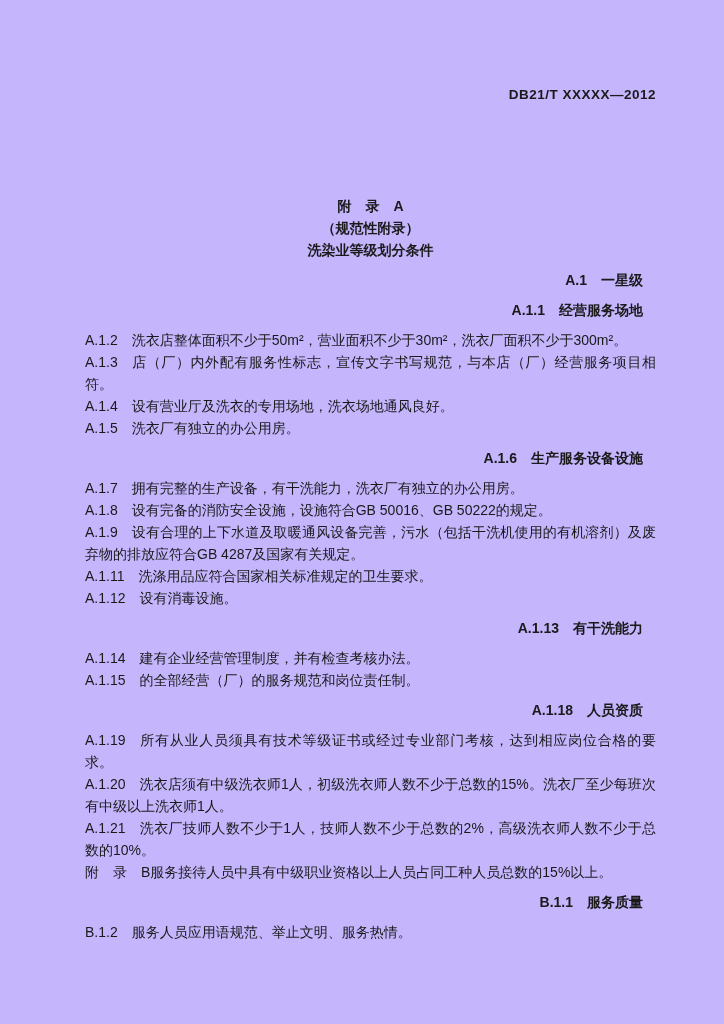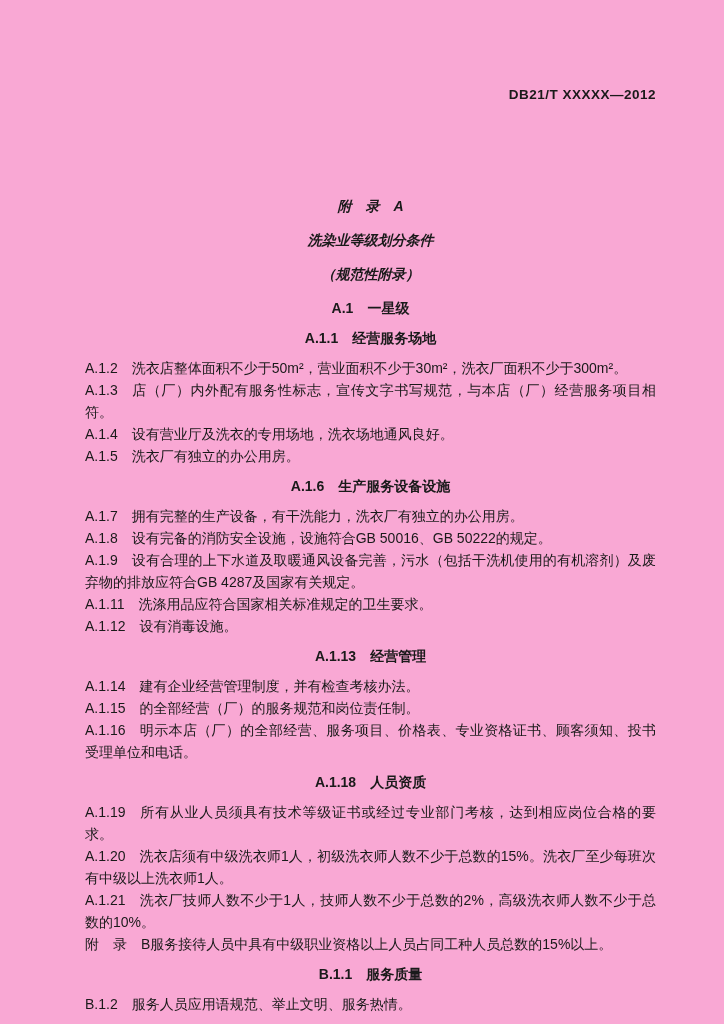--- a/index.html
+++ b/index.html
@@ -5,21 +5,21 @@
   html, body {
     margin: 0;
     padding: 0;
     background: #ffffff;
   }
   .page {
     position: relative;
     width: 724px;
     height: 1024px;
     margin: 0 auto;
-    background: #f9a8d4;
+    background: #c4b5fd;
     color: #1a1a1a;
     font-family: "Liberation Sans", "DejaVu Sans", sans-serif;
     box-sizing: border-box;
     padding: 0 68px 0 85px;
     overflow: hidden;
   }
   .doc-header {
     padding-top: 86px;
     text-align: right;
     font-size: 13.5px;
@@ -27,73 +27,72 @@
     letter-spacing: 0.5px;
     line-height: 17px;
   }
   .title-block {
     margin-top: 92px;
     text-align: center;
     font-weight: bold;
     font-size: 14px;
     line-height: 22px;
   }
-  .title-block p { margin: 12px; font-style: italic; }
+  .title-block p { margin: 0; }
   .content {
     margin-top: 0;
   }
   p.clause {
     margin: 0;
     font-size: 14px;
     line-height: 22px;
     text-align: justify;
   }
   p.clause.heading {
     margin: 8px 13px;
     font-weight: bold;
-    text-align: center;
+    text-align: right;
   }
   .clause-label {
     display: inline-block;
     margin-right: 14px;
     white-space: nowrap;
   }
 </style>
 </head>
 <body>
 
 <div class="page">
 
   <div class="doc-header">
     <span>DB21/T XXXXX—2012</span>
   </div>
 
   <div class="title-block">
     <p>附　录　A</p>
+    <p>（规范性附录）</p>
     <p>洗染业等级划分条件</p>
-    <p>（规范性附录）</p>
   </div>
 
   <div class="content">
     <p class="clause heading"><span class="clause-label">A.1</span><span>一星级</span></p>
     <p class="clause heading"><span class="clause-label">A.1.1</span><span>经营服务场地</span></p>
     <p class="clause"><span class="clause-label">A.1.2</span><span>洗衣店整体面积不少于50m²，营业面积不少于30m²，洗衣厂面积不少于300m²。</span></p>
     <p class="clause"><span class="clause-label">A.1.3</span><span>店（厂）内外配有服务性标志，宣传文字书写规范，与本店（厂）经营服务项目相符。</span></p>
     <p class="clause"><span class="clause-label">A.1.4</span><span>设有营业厅及洗衣的专用场地，洗衣场地通风良好。</span></p>
     <p class="clause"><span class="clause-label">A.1.5</span><span>洗衣厂有独立的办公用房。</span></p>
     <p class="clause heading"><span class="clause-label">A.1.6</span><span>生产服务设备设施</span></p>
     <p class="clause"><span class="clause-label">A.1.7</span><span>拥有完整的生产设备，有干洗能力，洗衣厂有独立的办公用房。</span></p>
     <p class="clause"><span class="clause-label">A.1.8</span><span>设有完备的消防安全设施，设施符合GB 50016、GB 50222的规定。</span></p>
     <p class="clause"><span class="clause-label">A.1.9</span><span>设有合理的上下水道及取暖通风设备完善，污水（包括干洗机使用的有机溶剂）及废弃物的排放应符合GB 4287及国家有关规定。</span></p>
     <p class="clause"><span class="clause-label">A.1.11</span><span>洗涤用品应符合国家相关标准规定的卫生要求。</span></p>
     <p class="clause"><span class="clause-label">A.1.12</span><span>设有消毒设施。</span></p>
-    <p class="clause heading"><span class="clause-label">A.1.13</span><span>经营管理</span></p>
+    <p class="clause heading"><span class="clause-label">A.1.13</span><span>有干洗能力</span></p>
     <p class="clause"><span class="clause-label">A.1.14</span><span>建有企业经营管理制度，并有检查考核办法。</span></p>
     <p class="clause"><span class="clause-label">A.1.15</span><span>的全部经营（厂）的服务规范和岗位责任制。</span></p>
-    <p class="clause"><span class="clause-label">A.1.16</span><span>明示本店（厂）的全部经营、服务项目、价格表、专业资格证书、顾客须知、投书受理单位和电话。</span></p>
     <p class="clause heading"><span class="clause-label">A.1.18</span><span>人员资质</span></p>
     <p class="clause"><span class="clause-label">A.1.19</span><span>所有从业人员须具有技术等级证书或经过专业部门考核，达到相应岗位合格的要求。</span></p>
     <p class="clause"><span class="clause-label">A.1.20</span><span>洗衣店须有中级洗衣师1人，初级洗衣师人数不少于总数的15%。洗衣厂至少每班次有中级以上洗衣师1人。</span></p>
     <p class="clause"><span class="clause-label">A.1.21</span><span>洗衣厂技师人数不少于1人，技师人数不少于总数的2%，高级洗衣师人数不少于总数的10%。</span></p>
     <p class="clause"><span class="clause-label">附　录</span><span>B服务接待人员中具有中级职业资格以上人员占同工种人员总数的15%以上。</span></p>
     <p class="clause heading"><span class="clause-label">B.1.1</span><span>服务质量</span></p>
     <p class="clause"><span class="clause-label">B.1.2</span><span>服务人员应用语规范、举止文明、服务热情。</span></p>
   </div>
 
 </div>

